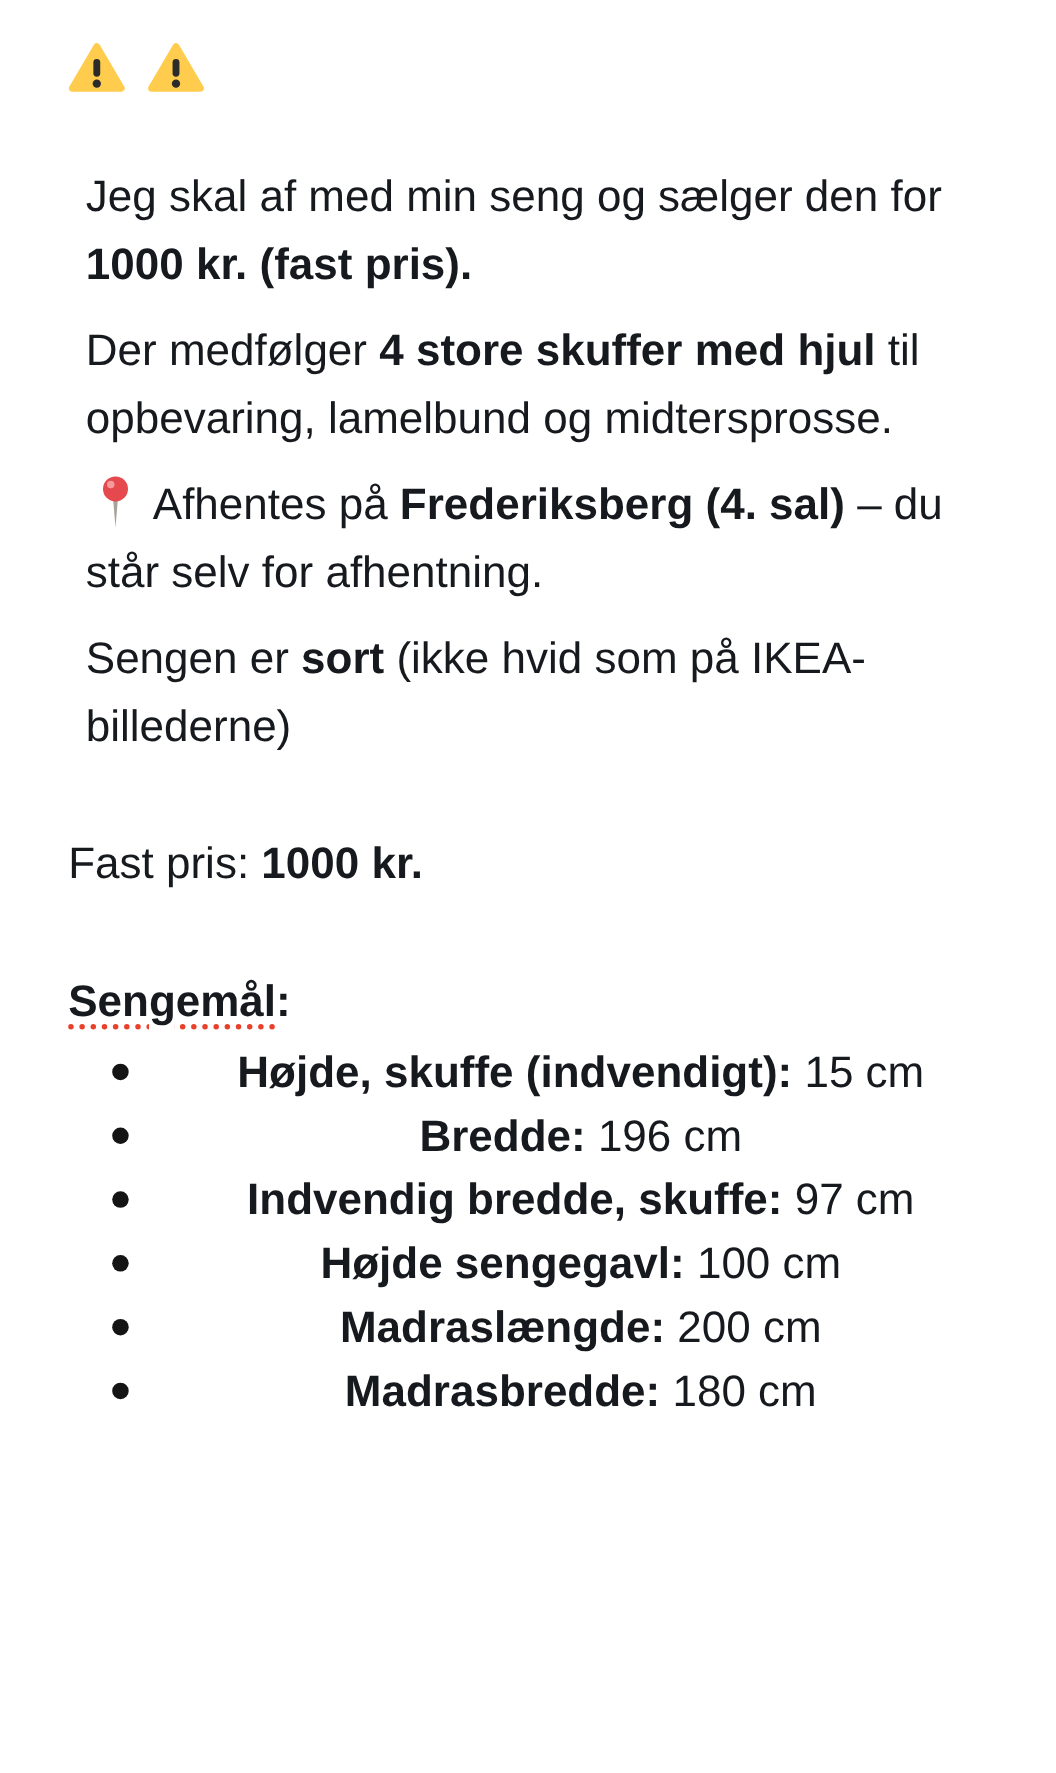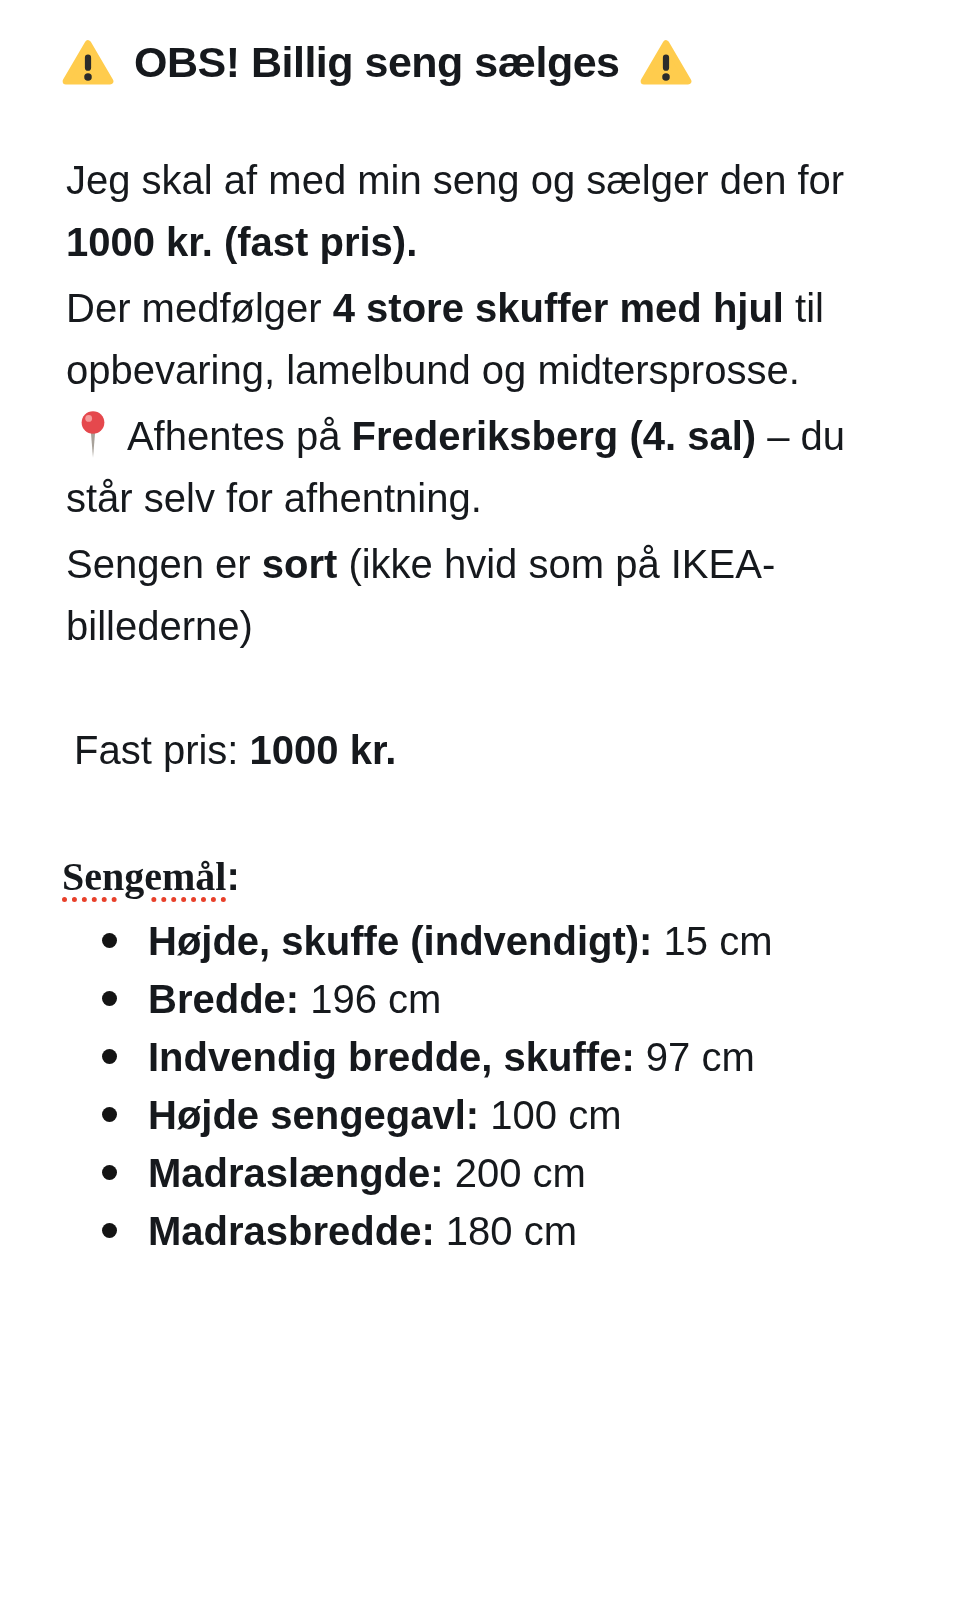--- a/index.html
+++ b/index.html
@@ -13,57 +13,55 @@
 
   .title {
     display: flex; align-items: center; gap: 20px;
     font-size: 43px; font-weight: 700; margin: 22px 0 0;
     letter-spacing: -0.5px;
   }
   .title .icon { display: inline-flex; }
   .title .icon svg { width: 52px; height: 48px; display: block; }
 
   .body-text { margin-top: 62px; font-size: 40px; line-height: 62px; }
-  .body-text p { margin: 4px; }
+  .body-text p { margin: 16px; }
   strong { font-weight: 700; }
 
   .inline-icon { display: inline-block; }
   .inline-icon svg { width: 30px; height: 50px; vertical-align: -10px; margin: 0 10px 0 12px; }
 
-  .price-line { margin: 62px 12px 0; font-size: 40px; line-height: 62px; }
+  .price-line { margin: 62px 0 0; font-size: 40px; line-height: 62px; }
 
   .measure-heading { margin: 64px 0 0; font-size: 40px; line-height: 62px; font-weight: 700; }
   .misspelled {
     text-decoration: underline dotted #e8402a;
     text-decoration-thickness: 5px;
     text-underline-offset: 7px;
-    font-family: Liberation Serif, serif;
   }
 
-  .measure-list { list-style: none; margin: 4px 0 0; padding: 0; font-size: 40px; line-height: 58px; }
+  .measure-list { list-style: none; margin: 4px 0 0; padding: 0; font-size: 40px; line-height: 58px; text-align: center; }
   .measure-list li { position: relative; padding-left: 86px; }
   .measure-list li::before {
     content: ""; position: absolute; left: 40px; top: 21px;
     width: 15px; height: 15px; border-radius: 50%; background: #141414;
   }
 </style>
 </head>
 <body>
 
 <main class="post">
 
   <h1 class="title">
     <span class="icon">
   <svg viewBox="0 0 40 36" aria-hidden="true">
     <path d="M20 3 L37 32 H3 Z" fill="#FFCC4D" stroke="#FFCC4D" stroke-width="5" stroke-linejoin="round"></path>
     <rect x="17.6" y="11.5" width="4.8" height="12.5" rx="2.4" fill="#2b2b2b"></rect>
     <circle cx="20" cy="28.8" r="2.9" fill="#2b2b2b"></circle>
   </svg>
 </span>
-    <span>OBS! Billig seng sælges</span>
     <span class="icon">
   <svg viewBox="0 0 40 36" aria-hidden="true">
     <path d="M20 3 L37 32 H3 Z" fill="#FFCC4D" stroke="#FFCC4D" stroke-width="5" stroke-linejoin="round"></path>
     <rect x="17.6" y="11.5" width="4.8" height="12.5" rx="2.4" fill="#2b2b2b"></rect>
     <circle cx="20" cy="28.8" r="2.9" fill="#2b2b2b"></circle>
   </svg>
 </span>
   </h1>
 
   <section class="body-text" id="paragraphs">

